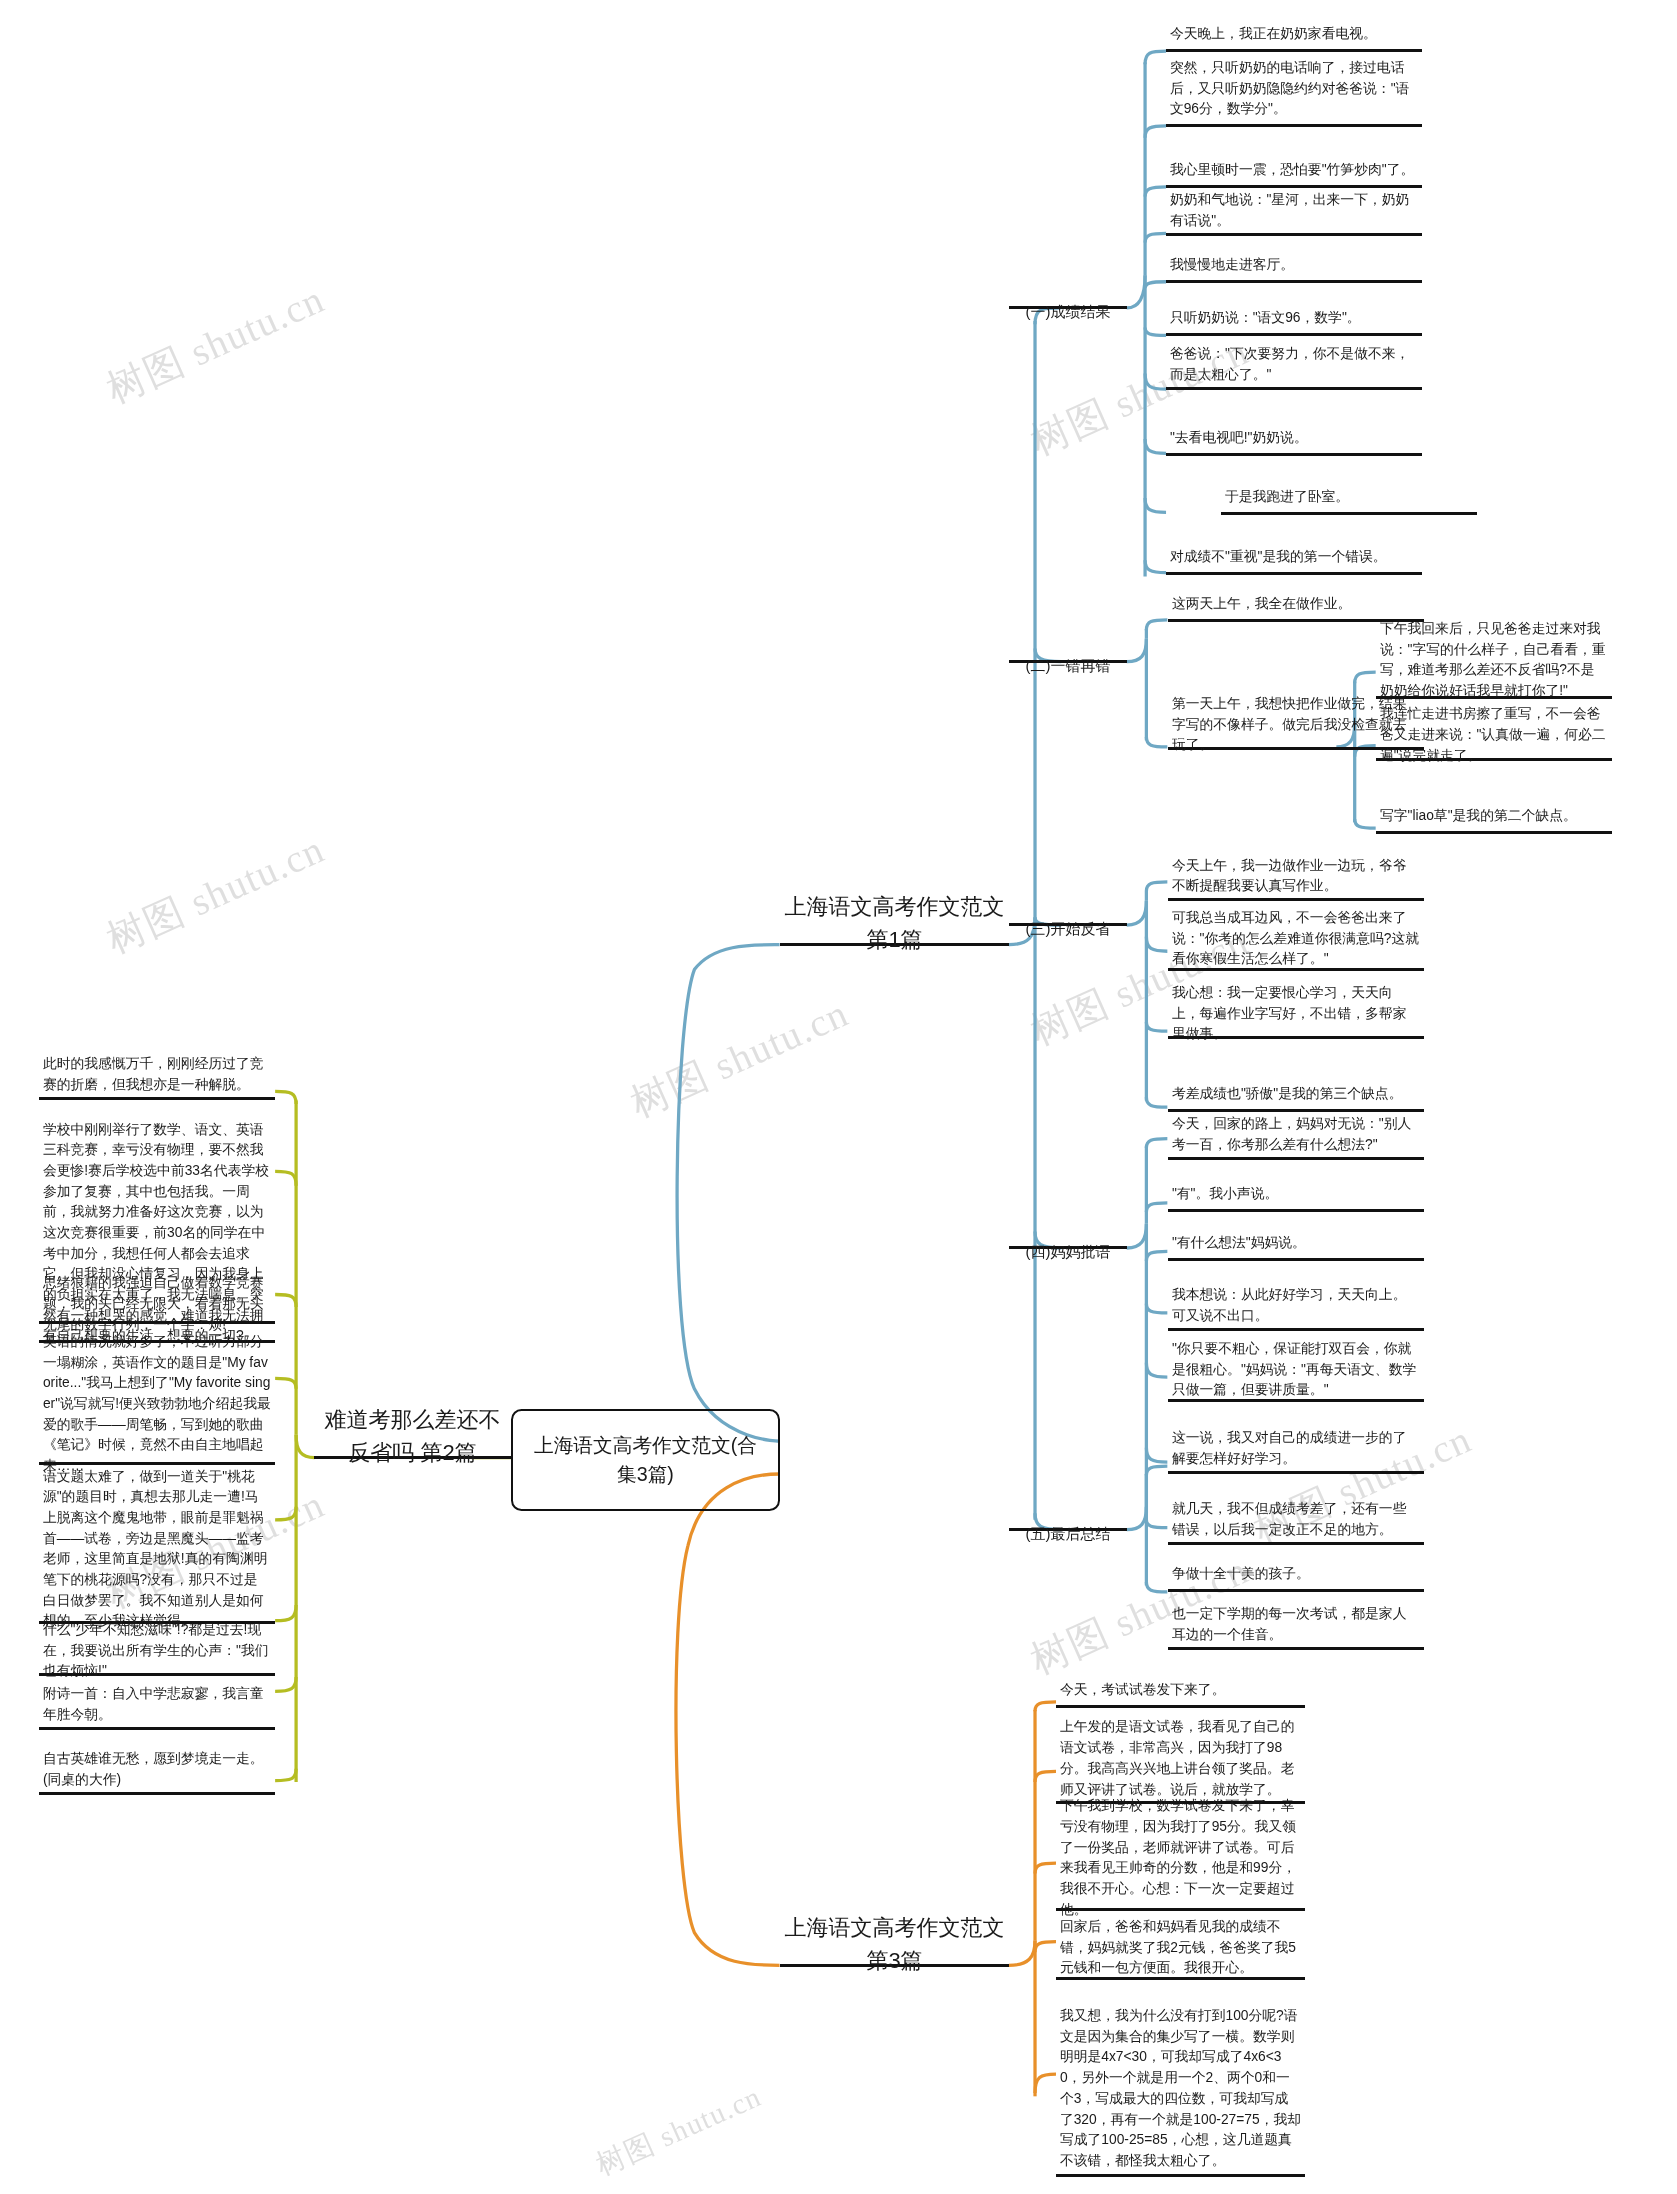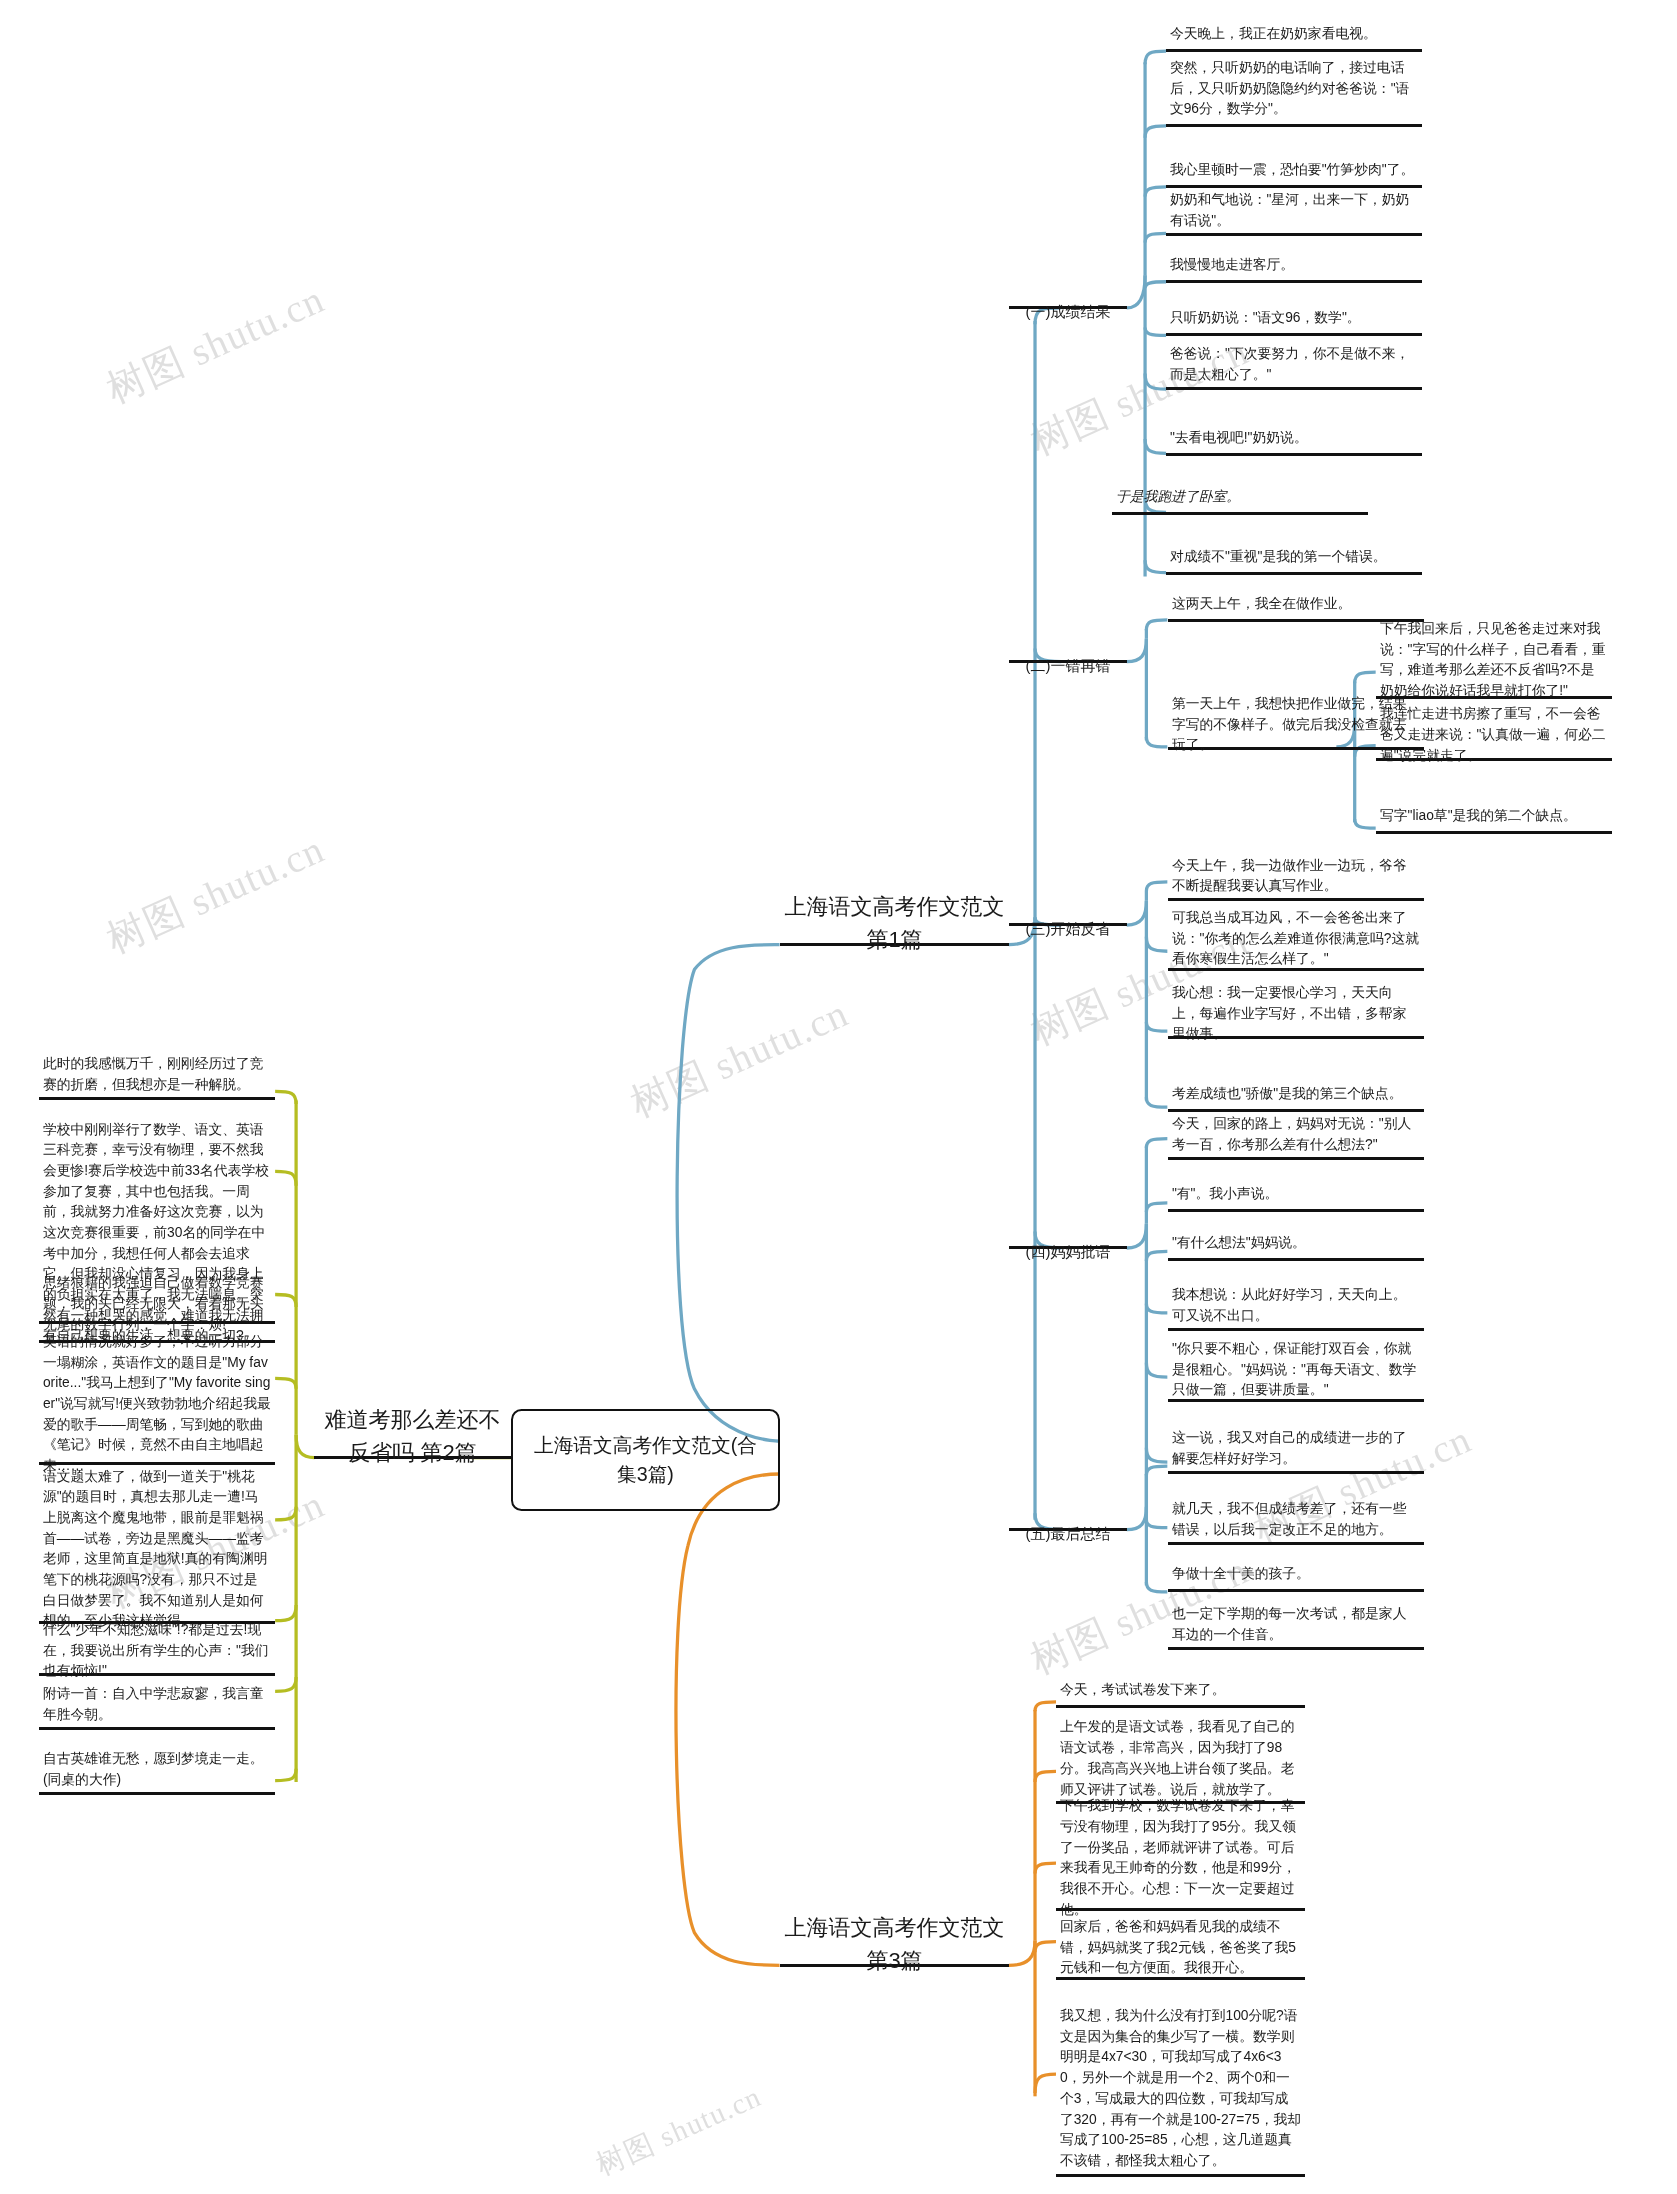--- a/index.html
+++ b/index.html
@@ -204,21 +204,21 @@
     </div>
   <div class="node leaf" style="left:1166px;top:305px;width:256px;height:31px;">
     <span class="txt">只听奶奶说："语文96，数学"。</span>
     </div>
   <div class="node leaf" style="left:1166px;top:344px;width:256px;height:46px;">
     <span class="txt">爸爸说："下次要努力，你不是做不来，而是太粗心了。"</span>
     </div>
   <div class="node leaf" style="left:1166px;top:425px;width:256px;height:31px;">
     <span class="txt">"去看电视吧!"奶奶说。</span>
     </div>
-  <div class="node leaf" style="left:1112px;top:484px;width:256px;height:31px;font-style:italic;">
+  <div class="node leaf" style="left:1221px;top:484px;width:256px;height:31px;">
     <span class="txt">于是我跑进了卧室。</span>
     </div>
   <div class="node leaf" style="left:1166px;top:544px;width:256px;height:31px;">
     <span class="txt">对成绩不"重视"是我的第一个错误。</span>
     </div>
 
   <div class="node leaf" style="left:1168px;top:591px;width:256px;height:31px;">
     <span class="txt">这两天上午，我全在做作业。</span>
     </div>
   <div class="node leaf" style="left:1168px;top:704px;width:256px;height:46px;">

